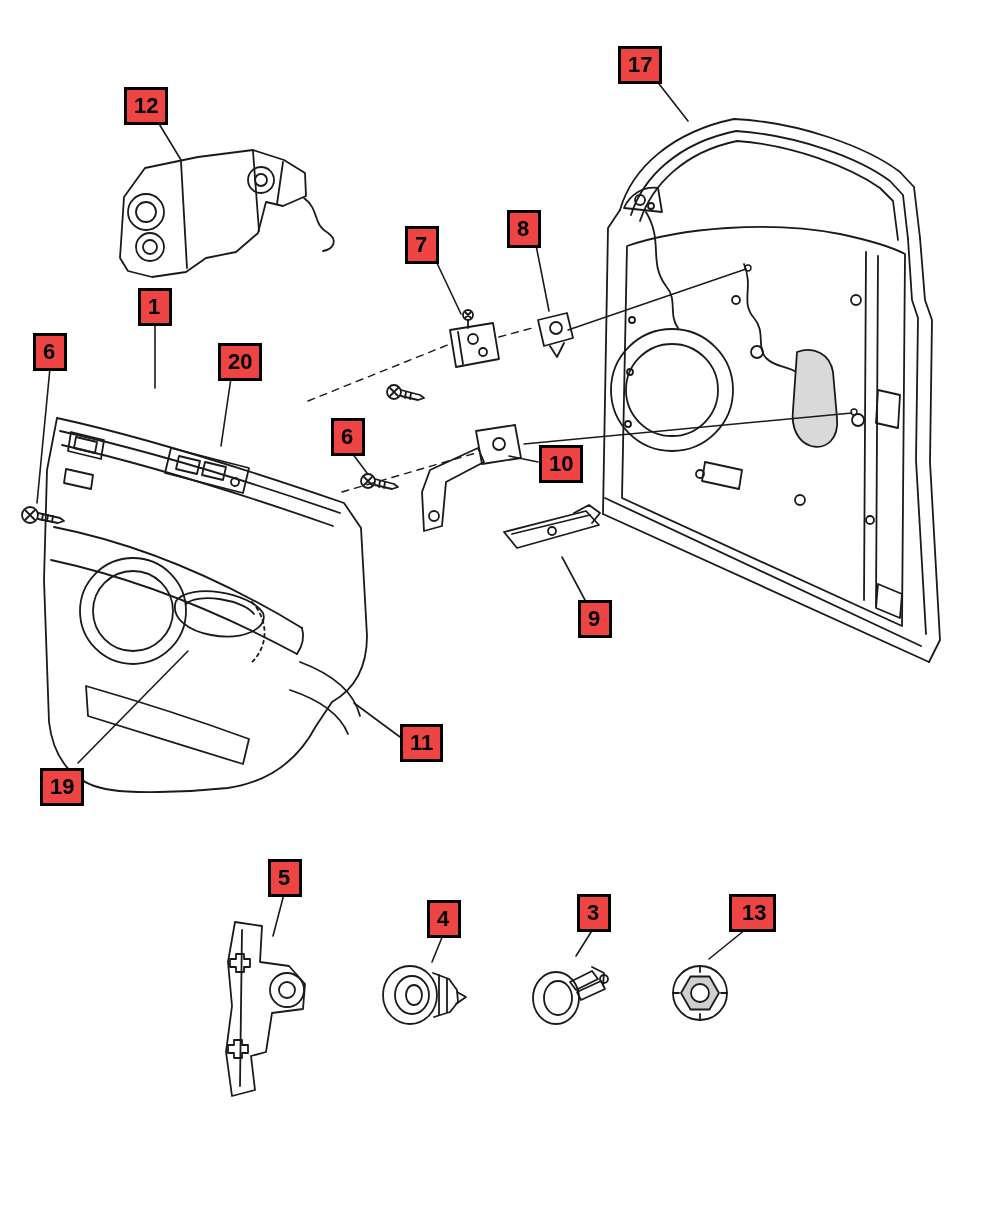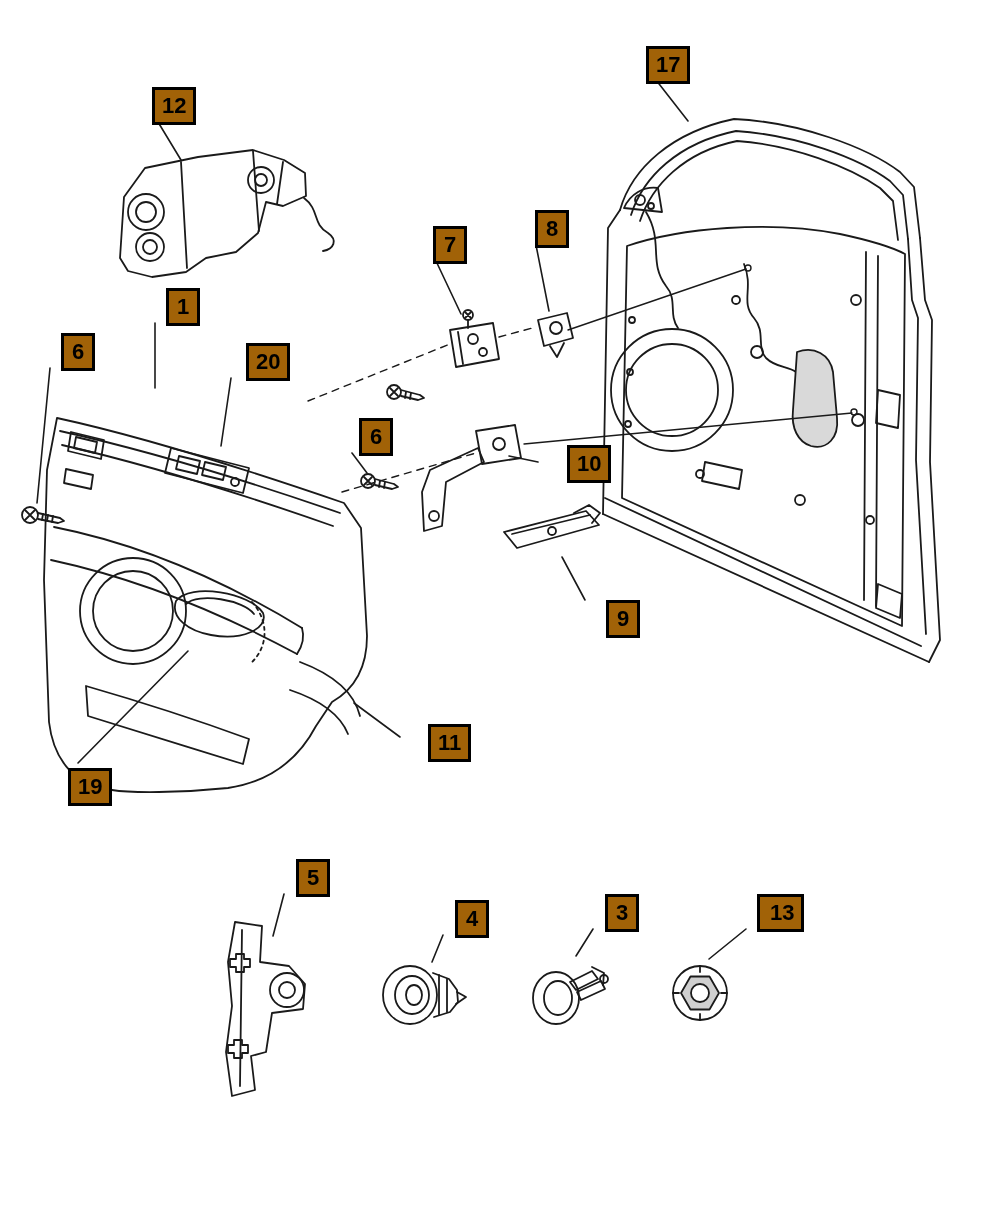--- a/index.html
+++ b/index.html
@@ -6,31 +6,30 @@
   html,body { background:#ffffff; }
   body {
     width:1000px; height:1214px;
     font-family:"Liberation Sans", sans-serif;
     position:relative; overflow:hidden;
   }
   .stage { position:relative; width:1000px; height:1214px; background:#fff; }
   svg.art { position:absolute; left:0; top:0; }
   .callout {
     position:absolute;
-    background:#a16207;
+    background:#ef4444;
     border:3px solid #000000;
     color:#000000;
     font-weight:bold;
     font-size:22px;
     line-height:1;
     padding:5px 7px;
     min-width:34px;
-    text-align:center;
+    text-align:left;
     user-select:none;
-    margin-left:28px;
   }
 </style>
 </head>
 <body>
 
 <div class="stage">
 
   <svg class="art" width="1000" height="1214" viewBox="0 0 1000 1214" stroke="#1a1a1a" fill="none" stroke-width="1.8" stroke-linejoin="round" stroke-linecap="round">
 
     <g>

